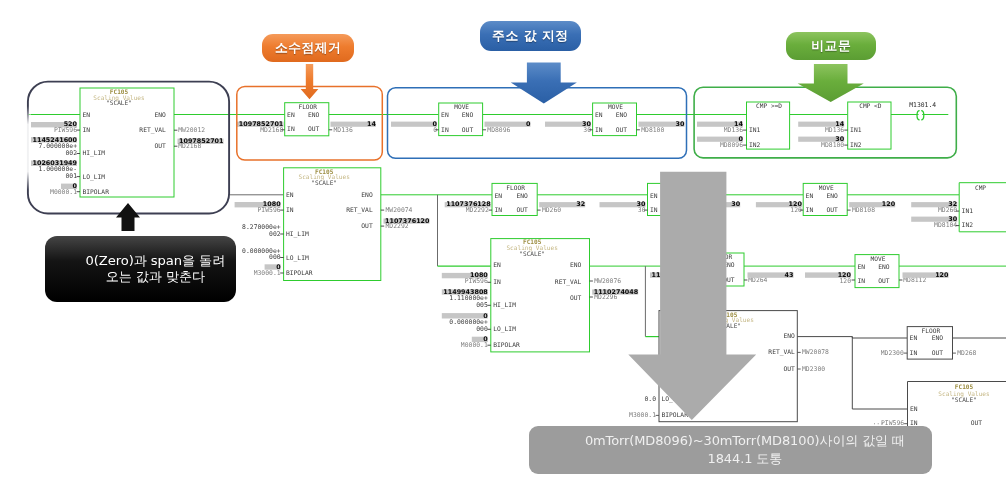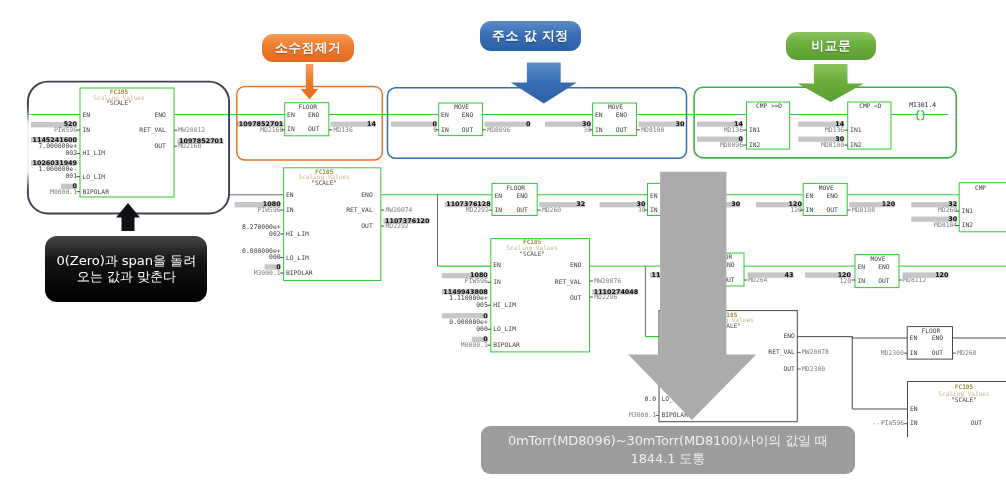--- a/index.html
+++ b/index.html
@@ -17,21 +17,21 @@
   .num{font-family:"DejaVu Sans Mono",monospace;font-size:6.4px;fill:#3a3a3a;}
   .hl{fill:#c6c6c6;}
   .coil{font-family:"DejaVu Sans Mono",monospace;font-size:6.4px;fill:#2b2b2b;}
   .tag{position:absolute;border-radius:11px;display:flex;align-items:center;justify-content:center;
        font-family:"DejaVu Sans",sans-serif;font-weight:700;font-size:12.8px;color:#fff;
        text-shadow:0 1px 1px rgba(0,0,0,.35);letter-spacing:0.5px;}
   .tag-orange{background:linear-gradient(#F59B5A,#EE7C2E 45%,#E06A1E);}
   .tag-blue{background:linear-gradient(#5C8CC8,#3A6FB5 45%,#2A5FA5);}
   .tag-green{background:linear-gradient(#8DC45F,#6AAE3C 45%,#5B9D33);}
   .callout{position:absolute;border-radius:12px;display:flex;flex-direction:column;align-items:center;
-       justify-content:center;font-family:"DejaVu Sans",sans-serif;color:#fff;}
+       justify-content:center;font-family:"DejaVu Sans",sans-serif;color:#fff;padding-left:29px;}
   .callout-black{background:linear-gradient(#454545,#141414 38%,#000 100%);font-size:13.15px;line-height:16.4px;letter-spacing:-0.1px;}
   .callout-grey{background:#9C9C9C;color:#f0f0f0;font-size:12.97px;line-height:17.5px;letter-spacing:-0.1px;border-radius:9px;}
   .ptr{position:absolute;}
 </style>
 </head>
 <body>
 
 <div id="stage">
 <svg id="ladder" width="1006" height="489" viewBox="0 0 1006 489">
 <line x1="28" y1="114.5" x2="80" y2="114.5" stroke="#2ECC2E" stroke-width="1.0"></line>
@@ -446,17 +446,17 @@
 <div class="tag tag-green" style="left:786.1px;top:32.1px;width:90.3px;height:28px;">
       <span>비교문</span>
     </div>
 <svg class="ptr" width="26" height="28" viewBox="0 0 26 28" style="left:114.5px;top:202.5px;">
       <path d="M13 0 L25 14.5 L19.5 14.5 L19.5 28 L6.5 28 L6.5 14.5 L1 14.5 Z" fill="#111111"></path>
     </svg>
 <div class="callout callout-black" style="left:45.3px;top:235.6px;width:162.2px;height:66.7px;">
       <div>0(Zero)과 span을 돌려</div>
       <div>오는 값과 맞춘다</div>
     </div>
-<div class="callout callout-grey" style="left:481px;top:425.9px;width:373.7px;height:48.1px;">
+<div class="callout callout-grey" style="left:529px;top:425.9px;width:373.7px;height:48.1px;">
       <div>0mTorr(MD8096)~30mTorr(MD8100)사이의 값일 때</div>
       <div>1844.1 도통</div>
     </div>
   </div>
 
 </body></html>

